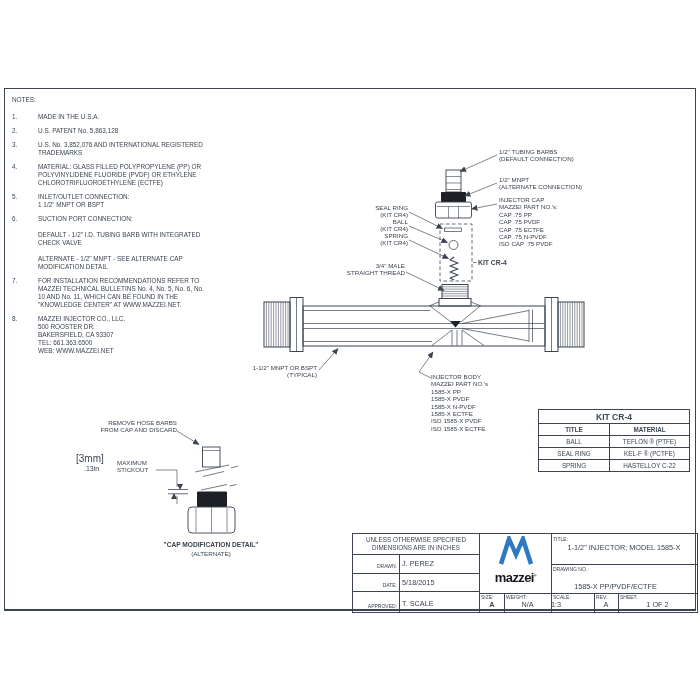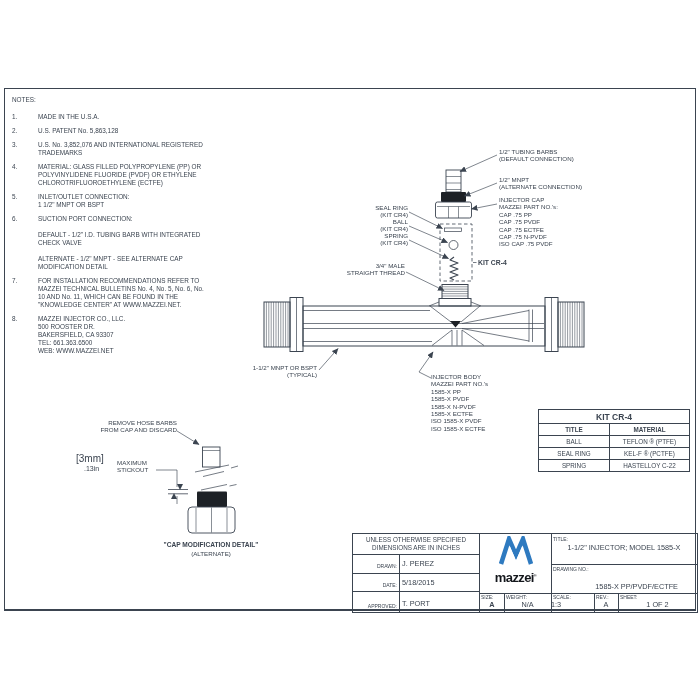--- a/index.html
+++ b/index.html
@@ -272,38 +272,38 @@
     <div class="ln" style="left:241px;top:58.7px;width:1px;height:19.3px;"></div>
     <div class="ln" style="left:265px;top:58.7px;width:1px;height:19.3px;"></div>
 
     <div class="cell" style="left:0;top:2px;width:126px;height:18px;text-align:center;font-size:6.3px;line-height:7.6px;white-space:pre-line;">UNLESS OTHERWISE SPECIFIED
 DIMENSIONS ARE IN INCHES</div>
     <div class="cell tiny" style="left:0;top:29px;width:44px;text-align:right;">DRAWN:</div>
     <div class="cell val" style="left:49px;top:25px;width:76px;">J. PEREZ</div>
     <div class="cell tiny" style="left:0;top:48px;width:44px;text-align:right;">DATE:</div>
     <div class="cell val" style="left:49px;top:44px;width:56px;">5/18/2015</div>
     <div class="cell tiny" style="left:0;top:69px;width:44px;text-align:right;">APPROVED:</div>
-    <div class="cell val" style="left:49px;top:65px;width:76px;">T. PORT</div>
+    <div class="cell val" style="left:49px;top:65px;width:76px;">T. SCALE</div>
 
     <div class="cell" style="left:127px;top:2px;width:71px;height:56px;text-align:center;">
       <svg width="44" height="30" viewBox="0 0 44 30" style="position:relative;display:inline-block;">
         <polyline points="7,28 15,3 22,19 29,3 37,28" fill="none" stroke="#2e7ac0" stroke-width="4.5" stroke-linejoin="miter"></polyline>
         <polyline points="11,28 16,12 22,26 28,12 33,28" fill="none" stroke="#ffffff" stroke-width="1.2"></polyline>
       </svg>
       <div class="logo-word"><span>mazzei</span><span class="logo-sup">®</span></div>
     </div>
     <div class="cell tiny" style="left:128px;top:60px;">SIZE:</div>
     <div class="cell val" style="left:127px;top:66px;width:24px;text-align:center;font-weight:bold;">A</div>
     <div class="cell tiny" style="left:153px;top:60px;">WEIGHT:</div>
     <div class="cell val" style="left:152px;top:66px;width:45px;text-align:center;">N/A</div>
 
     <div class="cell tiny" style="left:200px;top:2px;">TITLE:</div>
     <div class="cell val" style="left:202px;top:9px;width:138px;text-align:center;line-height:9px;">1-1/2" INJECTOR; MODEL 1585-X</div>
     <div class="cell tiny" style="left:200px;top:32px;">DRAWING NO.:</div>
-    <div class="cell val" style="left:200px;top:48px;width:125px;text-align:right;">1585-X PP/PVDF/ECTFE</div>
+    <div class="cell val" style="left:200px;top:48px;width:125px;text-align:center;">1585-X PP/PVDF/ECTFE</div>
     <div class="cell tiny" style="left:200px;top:60px;">SCALE:</div>
     <div class="cell val" style="left:198px;top:66px;width:43px;">1:3</div>
     <div class="cell tiny" style="left:243px;top:60px;">REV.:</div>
     <div class="cell val" style="left:241px;top:66px;width:24px;text-align:center;">A</div>
     <div class="cell tiny" style="left:267px;top:60px;">SHEET:</div>
     <div class="cell val" style="left:265px;top:66px;width:79px;text-align:center;">1 OF 2</div>
   </div>
 
 </div>
 

